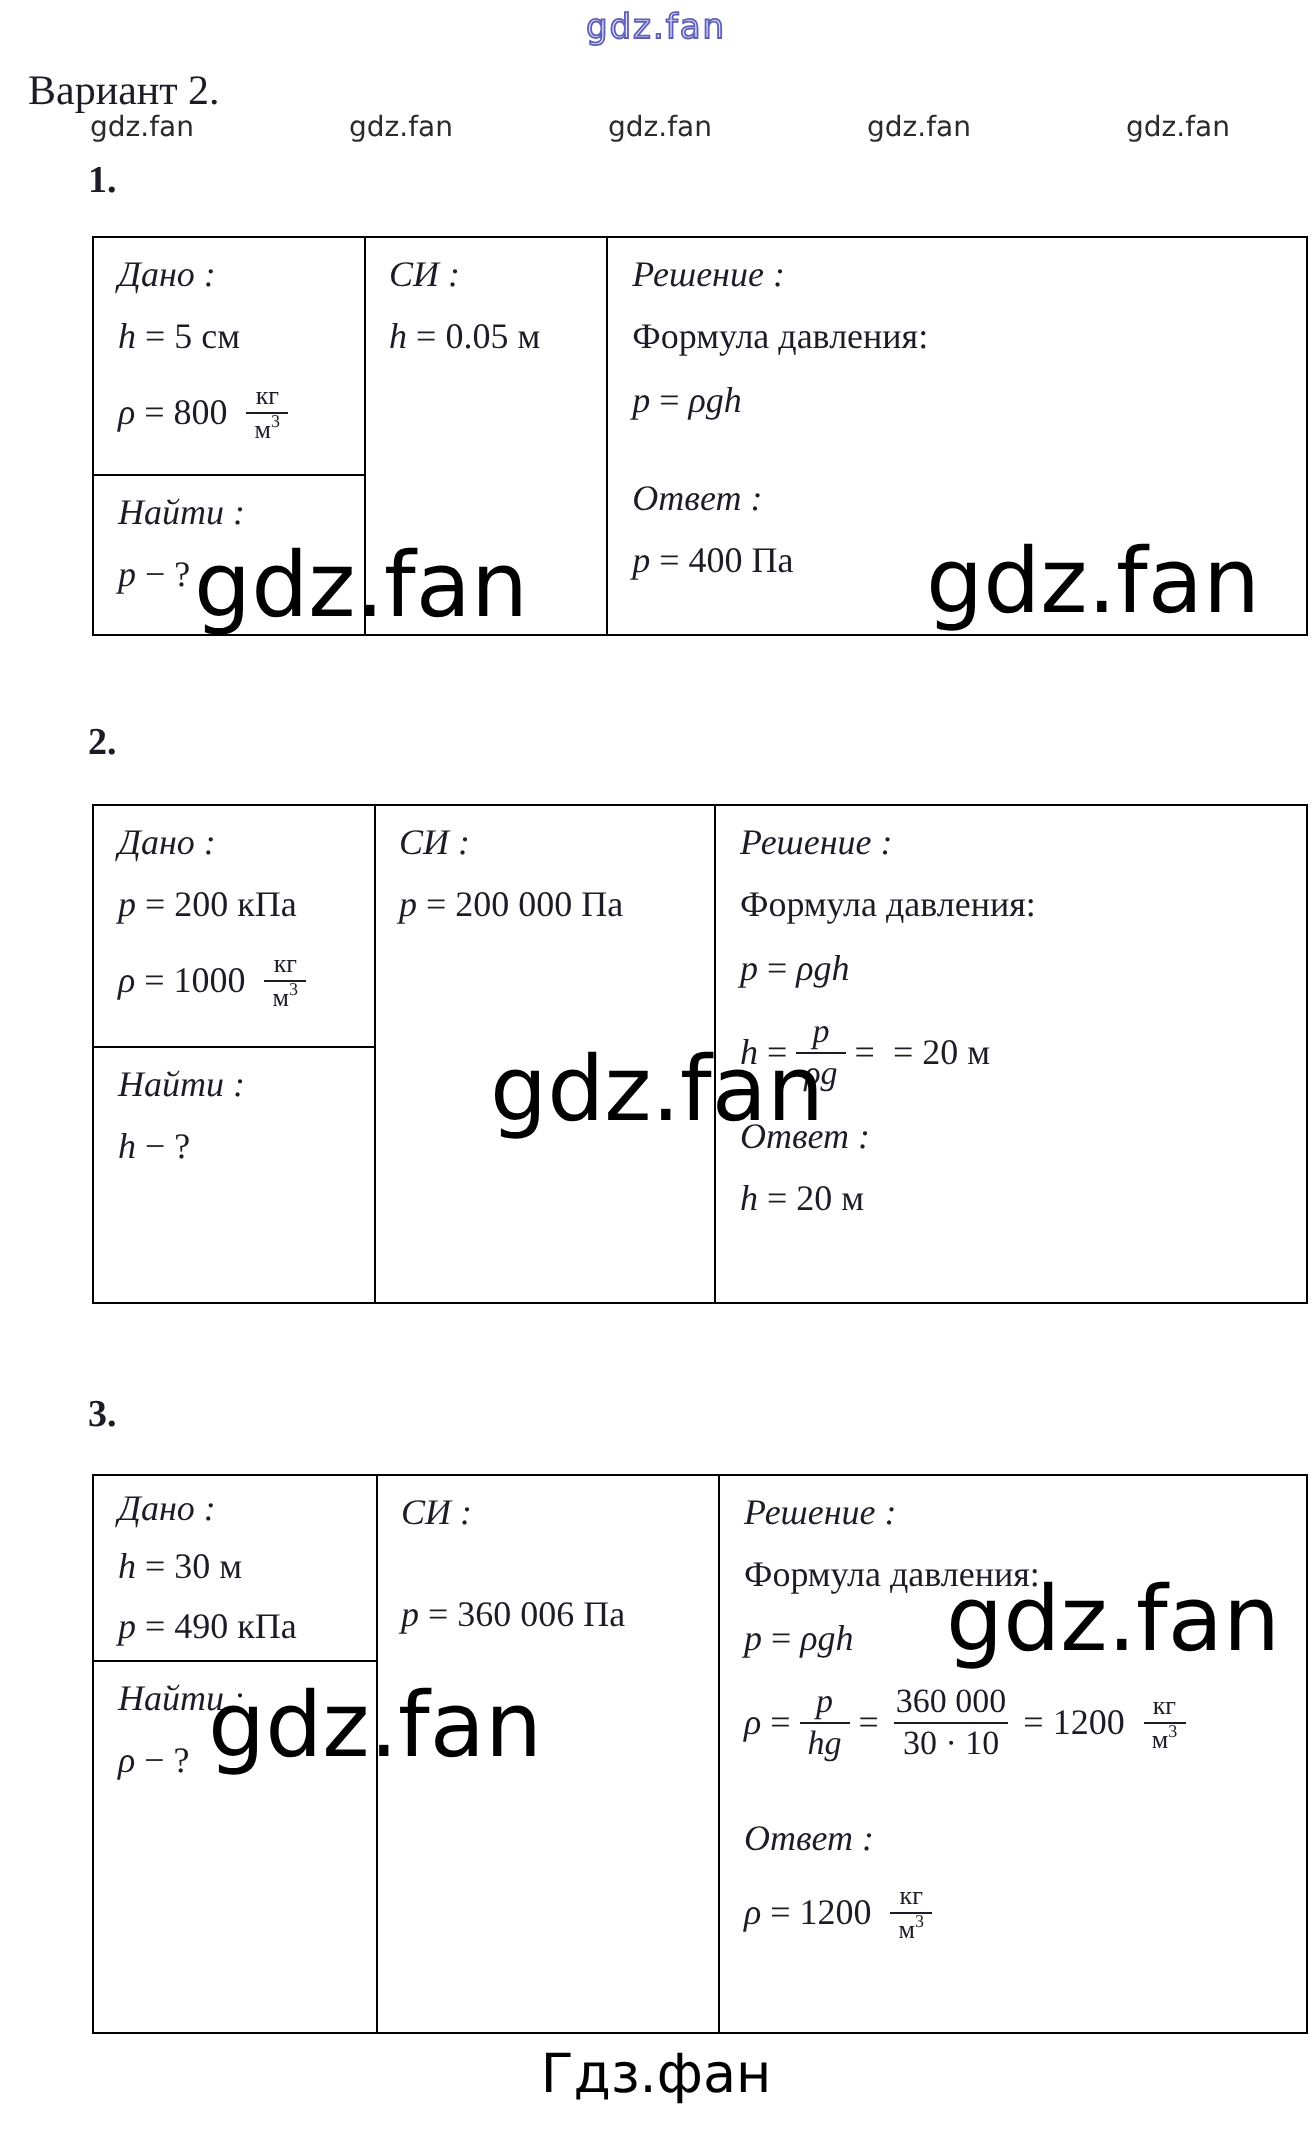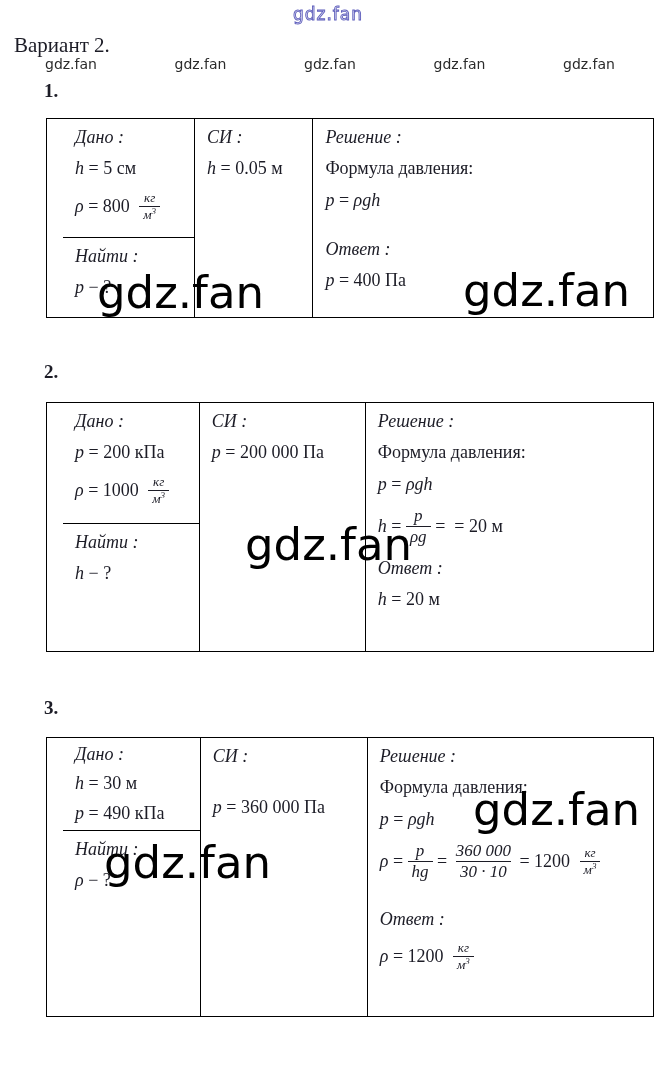--- a/index.html
+++ b/index.html
@@ -13,33 +13,33 @@
   .wm-row{position:absolute;top:56px;left:45px;width:570px;display:flex;justify-content:space-between;
           font-family:"DejaVu Sans",sans-serif;font-size:14px;color:#2b2b2b;z-index:6;}
   .wm-big{position:absolute;font-family:"DejaVu Sans",sans-serif;font-size:45px;line-height:1;
           color:#000;z-index:6;pointer-events:none;}
   .wm-footer{position:absolute;top:1022px;left:50%;transform:translateX(-50%);
           font-family:"DejaVu Sans",sans-serif;font-size:27px;color:#000;z-index:6;}
 
   .variant{position:absolute;top:33px;left:14px;font-size:21px;font-weight:normal;}
   .pnum{position:absolute;left:44px;font-size:19px;font-weight:bold;}
 
-  .ptable{position:absolute;left:46px;border:1.6px solid #000;display:flex;box-sizing:border-box;background:transparent;padding-left:16px;}
+  .ptable{position:absolute;left:46px;border:1.6px solid #000;display:flex;box-sizing:border-box;background:transparent;}
   .col{box-sizing:border-box;height:100%;}
   .col.b-r{border-right:1.6px solid #000;}
   .cell{box-sizing:border-box;padding:8px 12px;}
   .cell.b-b{border-bottom:1.6px solid #000;}
 
   .lbl{font-style:italic;font-size:18px;margin:0 0 10px 0;}
   .it{font-style:italic;}
   .mline{font-size:18px;margin:0 0 11px 0;display:flex;align-items:center;white-space:pre;}
   .frac{display:inline-flex;flex-direction:column;align-items:center;text-align:center;
         line-height:1.15;font-size:17px;vertical-align:middle;}
   .frac .fbot{border-top:1.5px solid #1c1c26;text-align:right;}
-  .frac .ftop,.frac .fbot{padding:0 4px;font-style:italic;}
+  .frac .ftop,.frac .fbot{padding:0 4px;}
   .ufrac{font-size:13px;margin-left:5px;line-height:1.2;}
   .ufrac sup{font-size:9px;line-height:0;}
   .push-down{margin-top:30px;}
 </style>
 </head>
 <body>
 
 <div id="page">
 
   <div class="wm-top">gdz.fan</div>
@@ -126,35 +126,36 @@
         <div class="mline"><span class="it">p</span><span> = 490 кПа</span></div>
       </div>
       <div class="cell">
         <div class="lbl">Найти :</div>
         <div class="mline"><span class="it">ρ</span><span> − ?</span></div>
       </div>
     </div>
     <div class="col b-r" style="width:172px;">
       <div class="cell">
         <div class="lbl">СИ :</div>
-        <div class="mline push-down"><span class="it">p</span><span> = 360 000 Па</span></div>
+        <div class="mline push-down"><span class="it">p</span><span> = 360 006 Па</span></div>
       </div>
     </div>
     <div class="col" style="width:294px;">
       <div class="cell">
         <div class="lbl">Решение :</div>
         <div class="mline"><span>Формула давления:</span></div>
         <div class="mline"><span class="it">p</span><span> = </span><span class="it">ρgh</span></div>
         <div class="mline"><span class="it">ρ</span><span> = </span><span class="frac"><span class="ftop it">p</span><span class="fbot it">hg</span></span><span> = </span><span class="frac"><span class="ftop">360 000</span><span class="fbot">30 · 10</span></span><span> = 1200 </span><span class="frac ufrac"><span class="ftop">кг</span><span class="fbot"><span>м</span><sup>3</sup></span></span></div>
         <div class="lbl" style="margin-top:28px;">Ответ :</div>
         <div class="mline"><span class="it">ρ</span><span> = 1200 </span><span class="frac ufrac"><span class="ftop">кг</span><span class="fbot"><span>м</span><sup>3</sup></span></span></div>
       </div>
     </div>
   </div>
 
   <div class="wm-big" style="left:97px;top:270px;">gdz.fan</div>
   <div class="wm-big" style="left:463px;top:268px;">gdz.fan</div>
   <div class="wm-big" style="left:245px;top:522px;">gdz.fan</div>
   <div class="wm-big" style="left:104px;top:840px;">gdz.fan</div>
   <div class="wm-big" style="left:473px;top:787px;">gdz.fan</div>
 
+  <div class="wm-footer">Гдз.фан</div>
 
 </div>
 
 </body></html>

